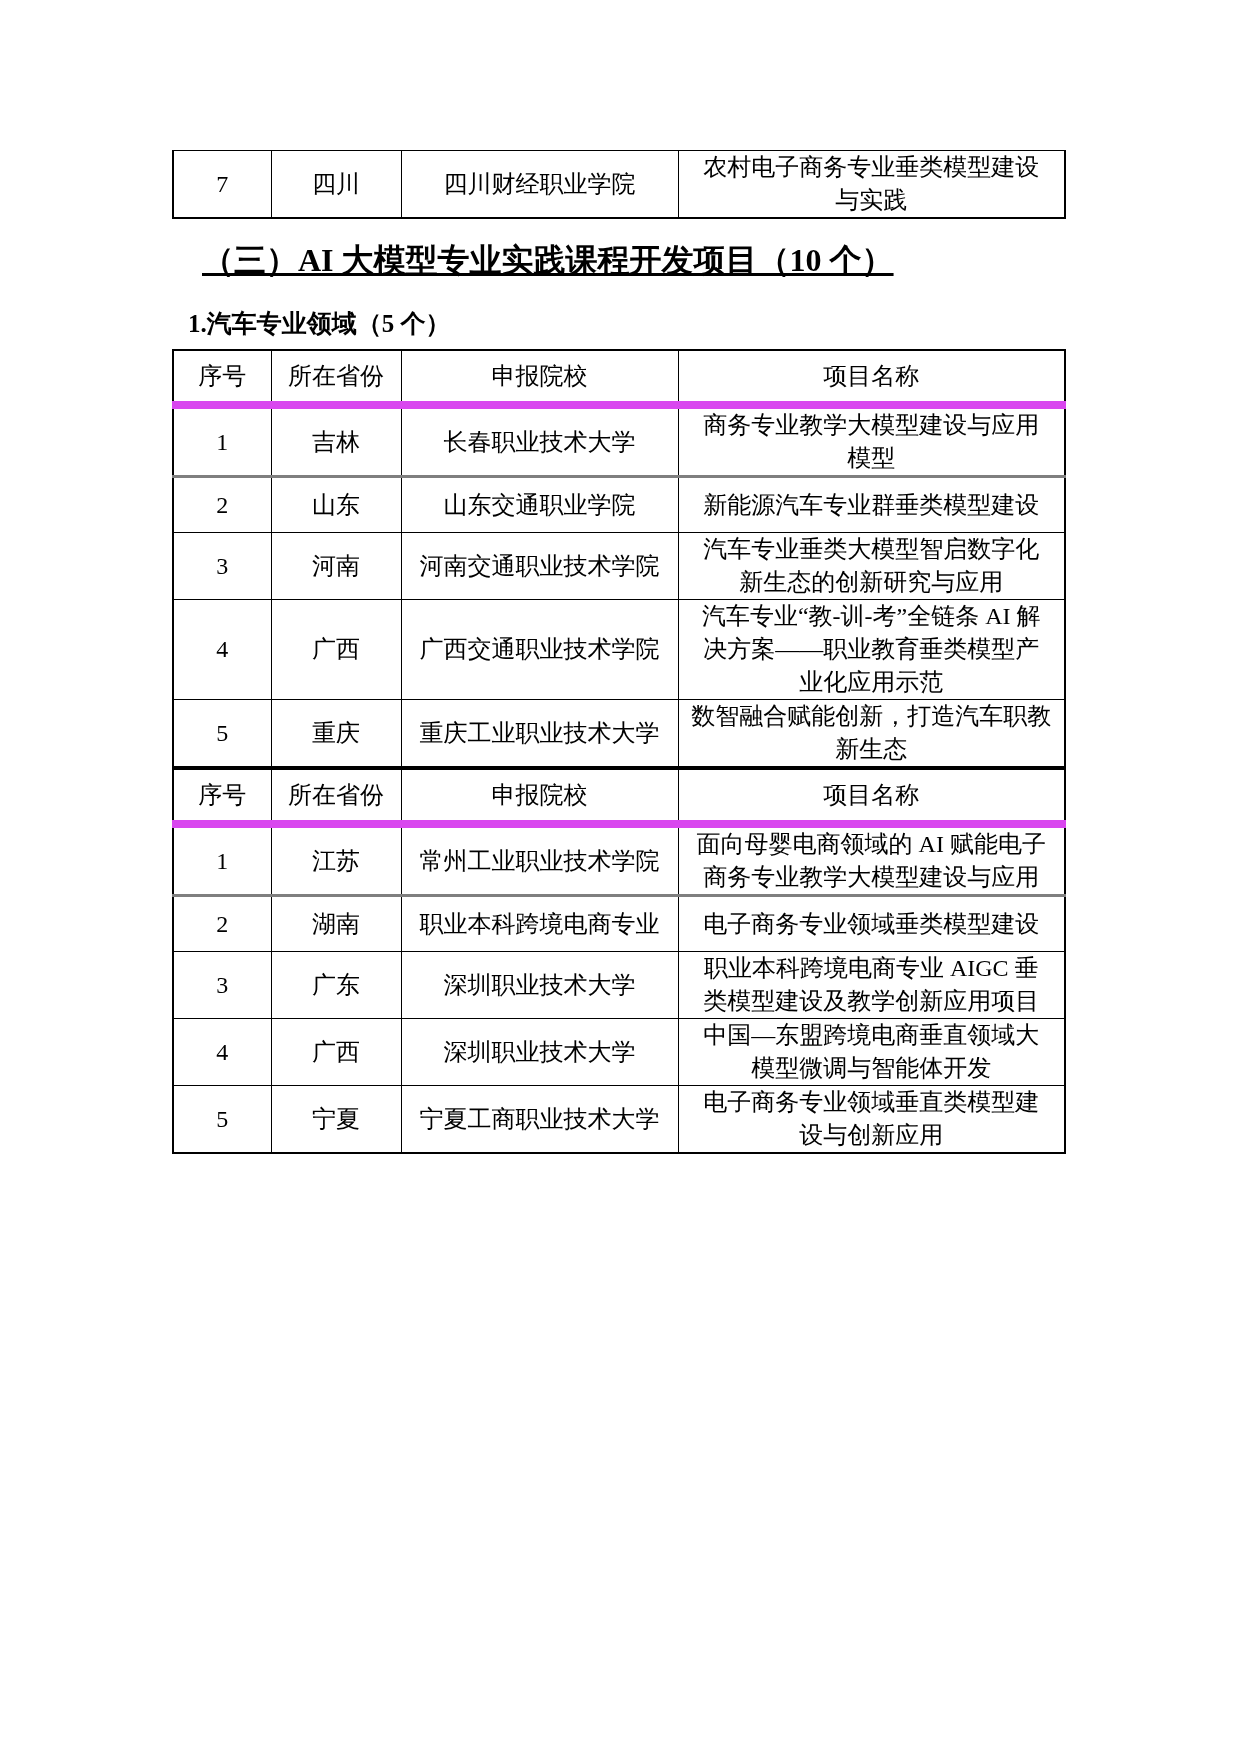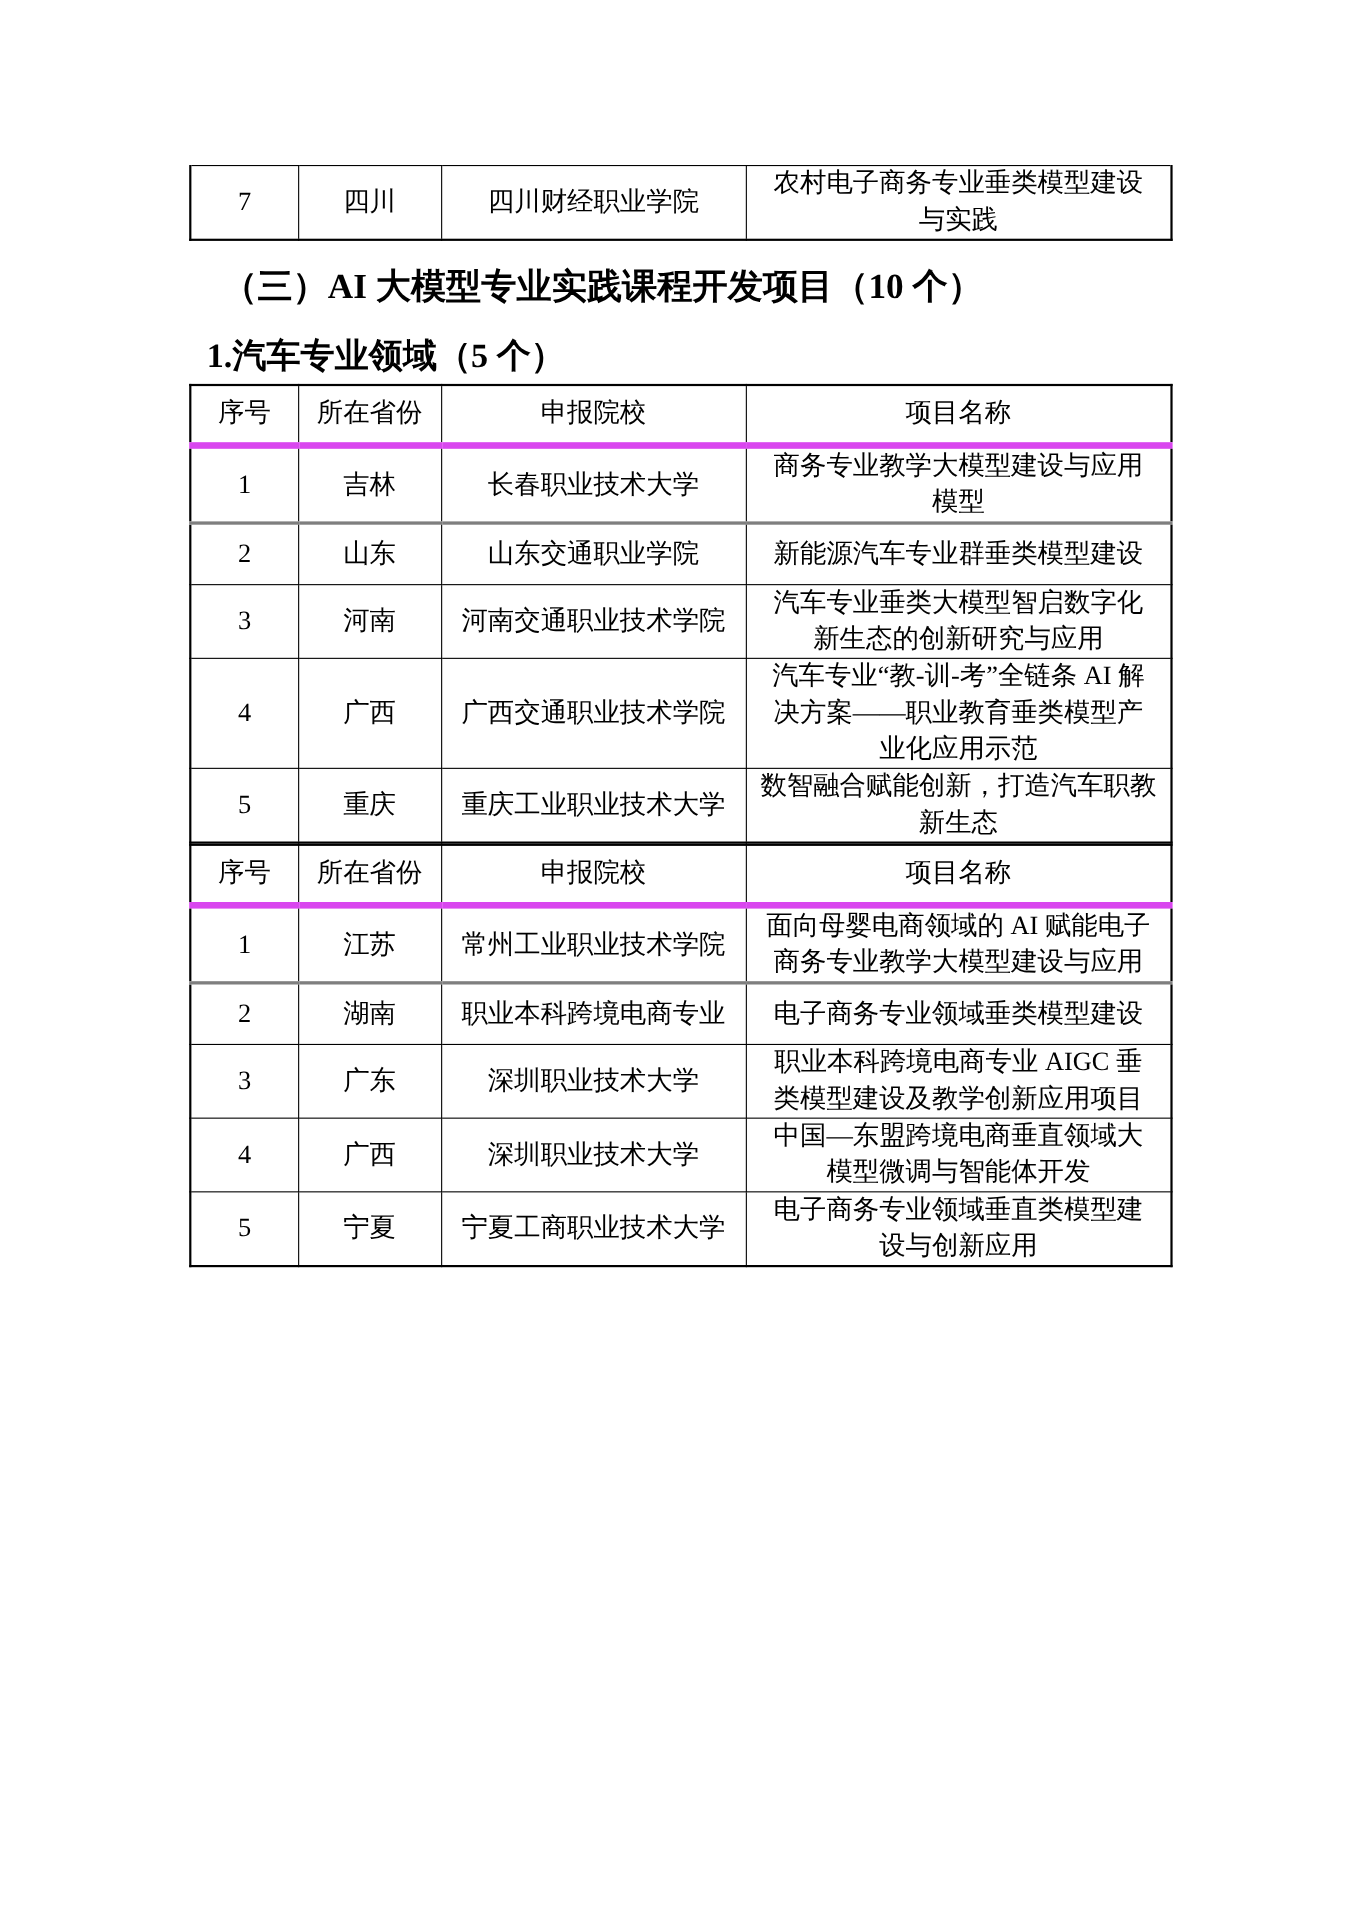--- a/index.html
+++ b/index.html
@@ -33,31 +33,32 @@
     overflow: hidden;
   }
   table.grid.carryover { margin-top: 150px; border-top-width: 1.5px; }
   .project { white-space: pre-line; margin-left: 33px; }
   tr.h55 { height: 55px; }
   tr.h56 { height: 56px; }
   tr.h63 { height: 63px; }
   tr.h66 { height: 66px; }
   tr.h99 { height: 99px; }
   
-  table.grid.main thead tr th { border-bottom: 6px solid #d946ef; }
+  table.grid.main thead tr th { border-bottom: 8px solid #d946ef; }
   table.grid.main tbody tr:first-child td { border-bottom: 3px solid #7f7f7f; }
   
   .section-heading {
     font-size: 32px;
     font-weight: bold;
     line-height: 42px;
     margin: 20px 0 0 30px;
+    text-decoration: underline;
   }
   .sub-heading {
-    font-size: 31px;
+    font-size: 25px;
     font-weight: bold;
     line-height: 40px;
     margin: 23px 0 5px 16px;
   }
 </style>
 </head>
 <body>
 
 <div class="page">
   <div class="content">

